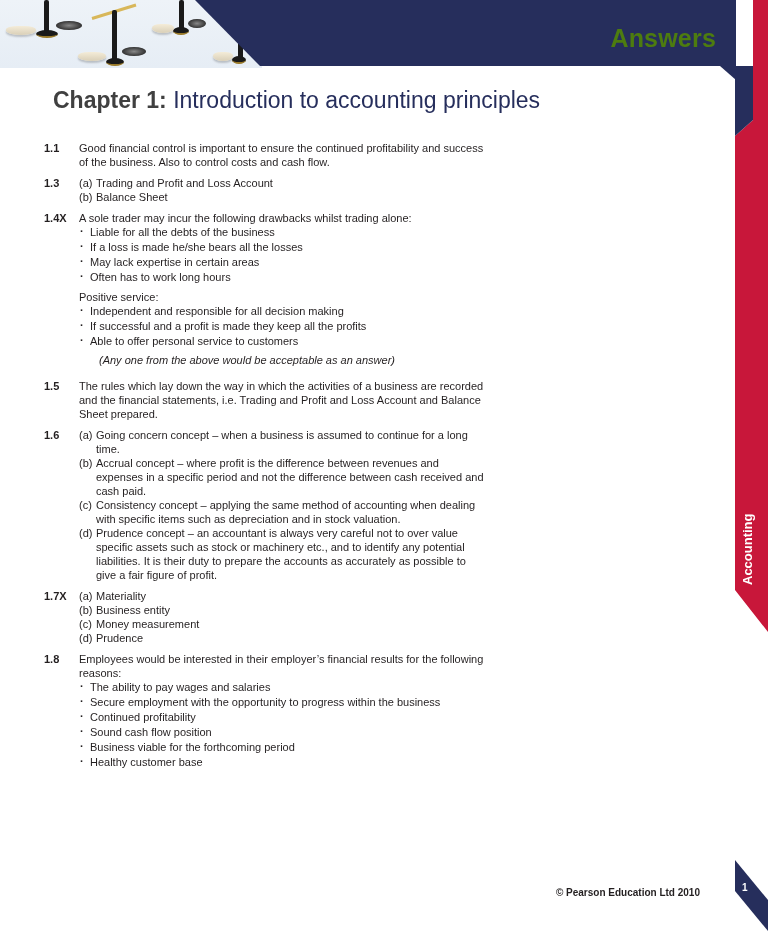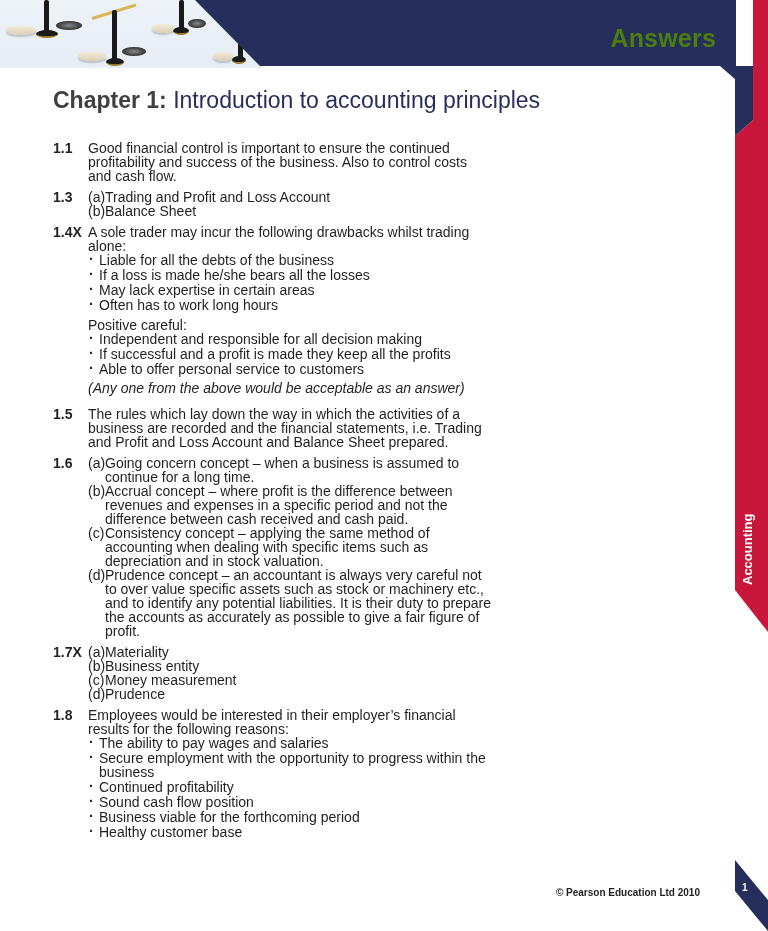--- a/index.html
+++ b/index.html
@@ -28,30 +28,30 @@
   .accounting-label { position: absolute; left: 740px; top: 585px; transform-origin: left top; transform: rotate(-90deg);
     color: #ffffff; font-size: 13px; font-weight: bold; white-space: nowrap; width: 80px; }
   .header-notch { position: absolute; left: 720px; top: 66px; width: 16px; height: 14px; background: #262e5c;
     clip-path: polygon(0 0, 16px 0, 16px 14px); }
 
   
   .chapter-title { position: absolute; left: 53px; top: 87px; font-size: 23px; color: #262e5c; white-space: nowrap; }
   .chapter-title .ch-label { color: #404040; font-weight: bold; text-align: right; }
 
   
-  .content { position: absolute; left: 53px; top: 141px; width: 440px; font-size: 14px; line-height: 14px; color: #231f20; }
+  .content { position: absolute; left: 44px; top: 141px; width: 440px; font-size: 11px; line-height: 14px; color: #231f20; }
   .qa { display: flex; margin-bottom: 7px; }
   .qnum { width: 35px; flex: none; font-weight: bold; }
   .qbody { flex: 1; }
   .sub { display: flex; }
   .sub-label { width: 17px; flex: none; }
   .bullets { list-style: none; }
   .bullets li { position: relative; padding-left: 11px; margin-bottom: 1px; }
   .bullets li::before { content: "·"; position: absolute; left: 1px; top: -1px; font-weight: bold; }
-  .note { font-style: italic; margin-top: 5px; }
+  .note { font-style: italic; margin-top: 5px; margin-left: 20px; }
   .para-gap { margin-top: 6px; }
 
   
   .footer-text { position: absolute; right: 68px; top: 887px; font-size: 10px; font-weight: bold; color: #231f20; white-space: nowrap; }
   .footer-tab { position: absolute; left: 735px; top: 860px; width: 33px; height: 71px; background: #262e5c;
     clip-path: polygon(0 0, 33px 40px, 33px 71px, 0 31px); }
   .page-num { position: absolute; left: 742px; top: 882px; font-size: 10px; font-weight: bold; color: #ffffff; }
 </style>
 </head>
 <body>
@@ -118,21 +118,21 @@
   <div class="qa">
     <div class="qnum">1.4X</div>
     <div class="qbody">
       <div>A sole trader may incur the following drawbacks whilst trading alone:</div>
       <ul class="bullets">
         <li>Liable for all the debts of the business</li>
         <li>If a loss is made he/she bears all the losses</li>
         <li>May lack expertise in certain areas</li>
         <li>Often has to work long hours</li>
       </ul>
-      <div class="para-gap">Positive careful:</div>
+      <div class="para-gap">Positive service:</div>
       <ul class="bullets">
         <li>Independent and responsible for all decision making</li>
         <li>If successful and a profit is made they keep all the profits</li>
         <li>Able to offer personal service to customers</li>
       </ul>
       <div class="note">(Any one from the above would be acceptable as an answer)</div>
     </div>
   </div>
 
   <div class="qa" style="margin-top:12px;justify-content:flex-end;">

